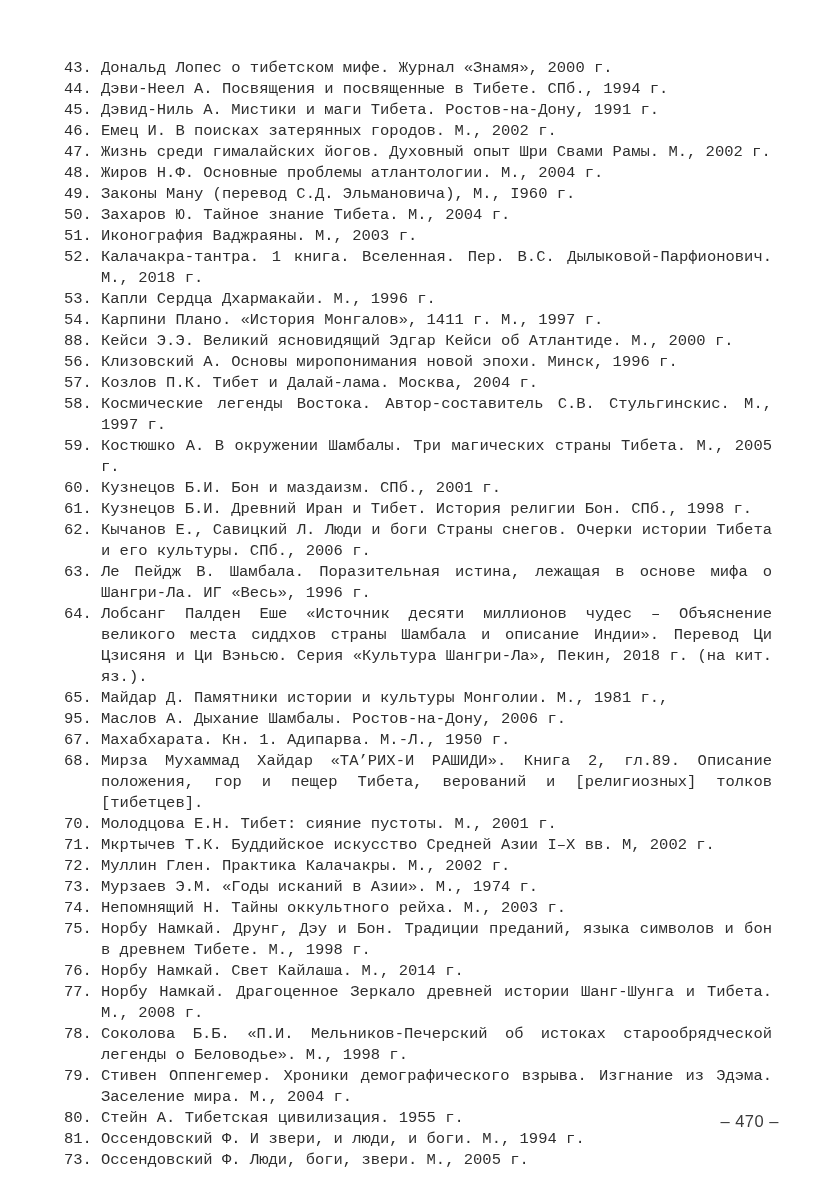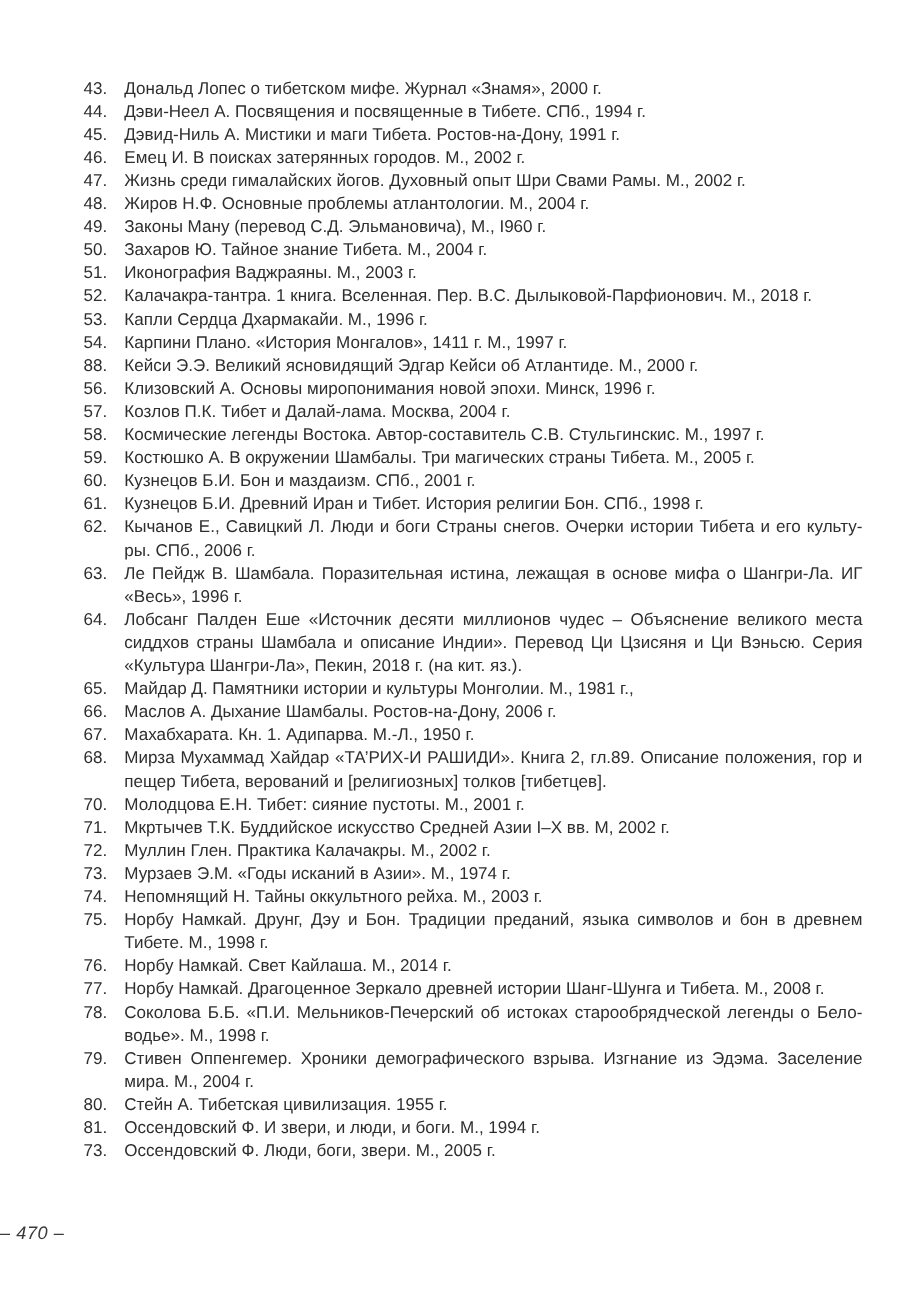--- a/index.html
+++ b/index.html
@@ -15,22 +15,23 @@
     position: relative;
     width: 827px;
     height: 1181px;
     background: #ffffff;
   }
   .bib-list {
     position: absolute;
     top: 54px;
     left: 60px;
     width: 708px;
-    margin: 16px;
+    margin: 4px;
     padding: 0;
+    font-family: Liberation Mono, monospace;
   }
   .bib-entry {
     display: flex;
     font-size: 15.5px;
     line-height: 21px;
   }
   .bib-entry .num {
     flex: 0 0 37px;
     text-align: left;
   }
@@ -39,25 +40,24 @@
     width: 671px;
     text-align: justify;
     hyphens: manual;
     -webkit-hyphens: manual;
   }
   .page-number {
     position: absolute;
     top: 1112px;
     left: 0;
     width: 779px;
-    text-align: left;
+    text-align: right;
     font-size: 16.5px;
     color: #3a3a3a;
     letter-spacing: 0.5px;
-    font-style: italic;
   }
 </style>
 </head>
 <body>
 
 <div class="page">
   <div class="bib-list">
 
       <div class="bib-entry">
         <span class="num">43.</span>
@@ -168,21 +168,21 @@
         <span class="num">64.</span>
         <span class="text">Лобсанг Палден Еше «Источник десяти миллионов чудес – Объяснение великого места сиддхов страны  Шамбала и описание Индии». Перевод Ци Цзисяня и Ци Вэньсю. Серия «Культура Шангри-Ла»,  Пекин, 2018 г. (на кит. яз.).</span>
       </div>
 
       <div class="bib-entry">
         <span class="num">65.</span>
         <span class="text">Майдар Д. Памятники истории и культуры Монголии. М., 1981 г.,</span>
       </div>
 
       <div class="bib-entry">
-        <span class="num">66.</span>
+        <span class="num">95.</span>
         <span class="text">Маслов А. Дыхание Шамбалы. Ростов-на-Дону, 2006 г.</span>
       </div>
 
       <div class="bib-entry">
         <span class="num">67.</span>
         <span class="text">Махабхарата. Кн. 1. Адипарва. М.-Л., 1950 г.</span>
       </div>
 
       <div class="bib-entry">
         <span class="num">68.</span>

